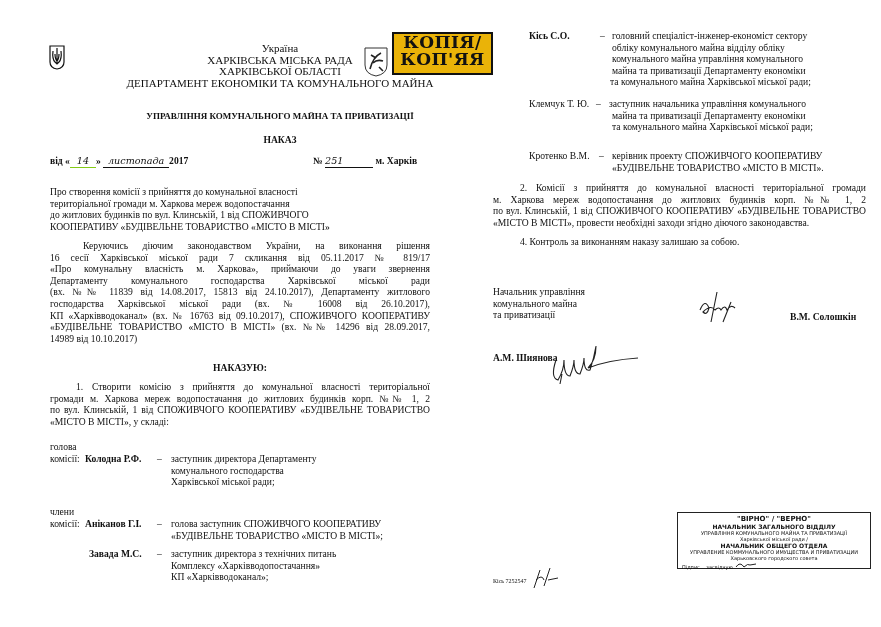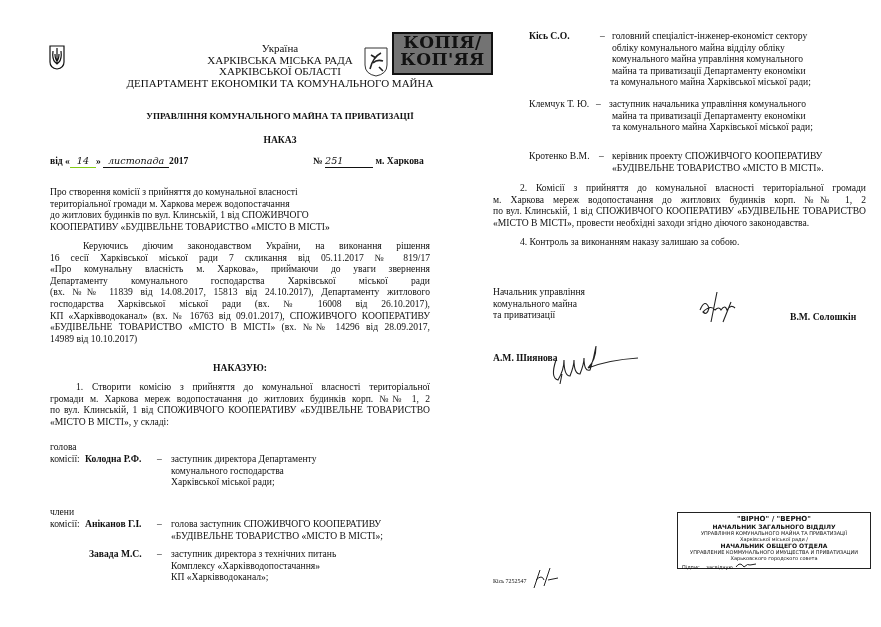--- a/index.html
+++ b/index.html
@@ -10,21 +10,21 @@
   }
   .abs { position:absolute; }
   .t { font-size:9.6px; line-height:11.6px; white-space:nowrap; }
   .c { text-align:center; }
   .b { font-weight:bold; }
   .just { text-align:justify; text-align-last:justify; white-space:normal; }
 
   
   #coat { left:49px; top:45px; width:16px; height:25px; }
   #kharkiv-coat { left:363px; top:45px; width:26px; height:32px; }
-  #kopia { left:392px; top:32px; width:97px; height:39px; border:2.5px solid #111; background:#737373; }
+  #kopia { left:392px; top:32px; width:97px; height:39px; border:2.5px solid #111; background:#eab308; }
   #kopia .l { font-family:"DejaVu Serif", serif; font-weight:900; font-size:17px; line-height:17px; letter-spacing:0.5px; text-align:center; }
 
   #hdr { left:60px; top:43px; width:400px; }
   #hdr .t { font-size:11px; line-height:11.6px; }
 
   .sig { font-family:"DejaVu Serif", serif; font-style:italic; }
 
   
   #stamp { left:677px; top:512px; width:192px; height:55px; border:1.5px solid #222; }
   #stamp .s { font-family:"DejaVu Sans", sans-serif; font-size:5px; line-height:6px; text-align:center; white-space:nowrap; }
@@ -58,38 +58,38 @@
 <div class="abs t b c" style="left:60px;top:134px;width:440px;">НАКАЗ</div>
 
 <div class="abs t" style="left:50px;top:155px;">
   <span class="b">від</span>
   <span class="b">«</span><span class="sig" style="display:inline-block;width:26px;border-bottom:1px solid #84cc16;text-align:center;">14</span><span class="b">»</span>
   <span class="sig" style="display:inline-block;width:66px;border-bottom:1px solid #111;text-align:center;">листопада</span><span class="b">2017</span>
 </div>
 <div class="abs t" style="left:313px;top:155px;">
   <span class="b">№</span>
   <span class="sig" style="display:inline-block;width:48px;border-bottom:1px solid #111;">251</span>
-  <span class="b">м. Харкова</span>
+  <span class="b">м. Харків</span>
 </div>
 
 <div class="abs" style="left:50px;top:186px;width:260px;">
   <div class="t">Про створення комісії з прийняття до комунальної власності</div>
   <div class="t">територіальної громади  м. Харкова  мереж  водопостачання</div>
   <div class="t">до житлових будинків по вул. Клинській, 1 від СПОЖИВЧОГО</div>
   <div class="t">КООПЕРАТИВУ  «БУДІВЕЛЬНЕ  ТОВАРИСТВО «МІСТО  В  МІСТІ»</div>
 </div>
 
 <div class="abs" style="left:50px;top:240px;width:380px;">
   <div class="t just" style="padding-left:33px;">Керуючись діючим законодавством України, на виконання рішення</div>
   <div class="t just">16 сесії Харківської міської ради 7 скликання від 05.11.2017 № 819/17</div>
   <div class="t just">«Про комунальну власність м. Харкова», приймаючи до уваги звернення</div>
   <div class="t just">Департаменту комунального господарства Харківської міської ради</div>
   <div class="t just">(вх. №№ 11839 від 14.08.2017, 15813 від 24.10.2017), Департаменту житлового</div>
   <div class="t just">господарства Харківської міської ради (вх. № 16008 від 26.10.2017),</div>
-  <div class="t just">КП «Харківводоканал» (вх. № 16763 від 09.01.2017), СПОЖИВЧОГО КООПЕРАТИВУ</div>
+  <div class="t just">КП «Харківводоканал» (вх. № 16763 від 09.10.2017), СПОЖИВЧОГО КООПЕРАТИВУ</div>
   <div class="t just">«БУДІВЕЛЬНЕ ТОВАРИСТВО «МІСТО В МІСТІ» (вх. №№ 14296 від 28.09.2017,</div>
   <div class="t">14989 від 10.10.2017)</div>
 </div>
 
 <div class="abs t b c" style="left:50px;top:362px;width:380px;">НАКАЗУЮ:</div>
 
 <div class="abs" style="left:50px;top:381px;width:380px;">
   <div class="t just" style="padding-left:26px;">1. Створити комісію з прийняття до комунальної власності територіальної</div>
   <div class="t just">громади м. Харкова мереж водопостачання до житлових будинків корп. №№ 1, 2</div>
   <div class="t just">по вул. Клинській, 1 від СПОЖИВЧОГО КООПЕРАТИВУ «БУДІВЕЛЬНЕ ТОВАРИСТВО</div>

